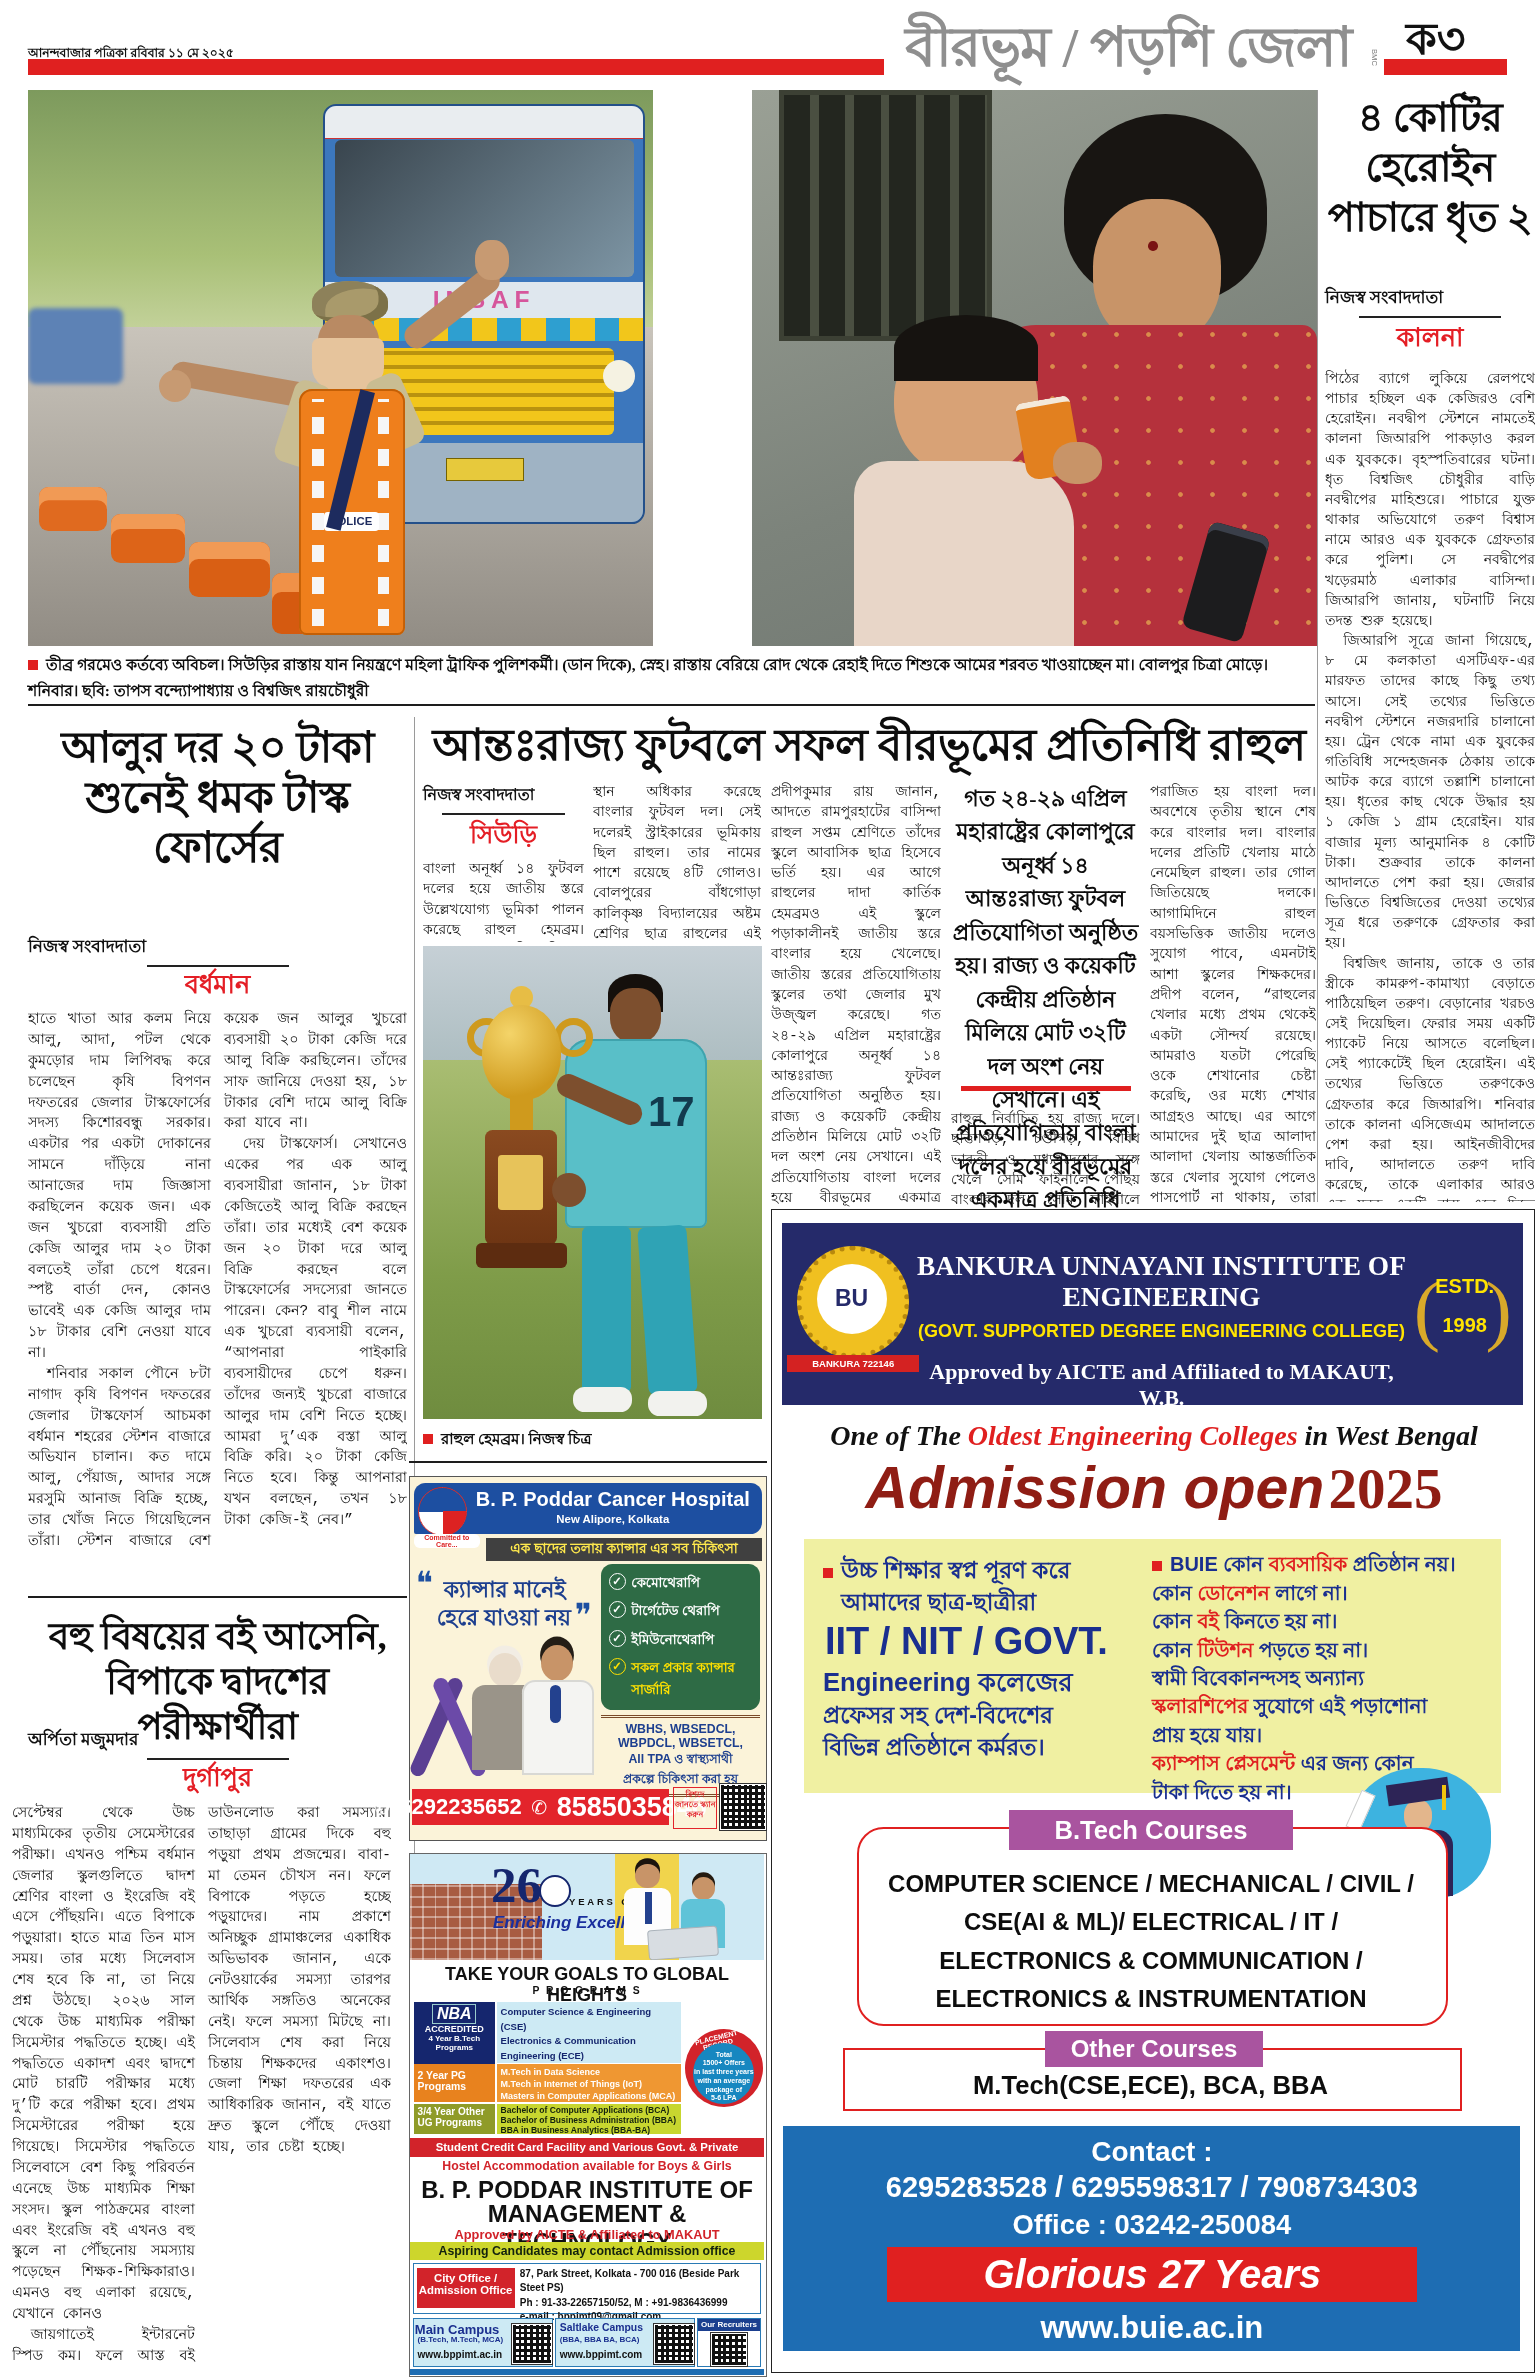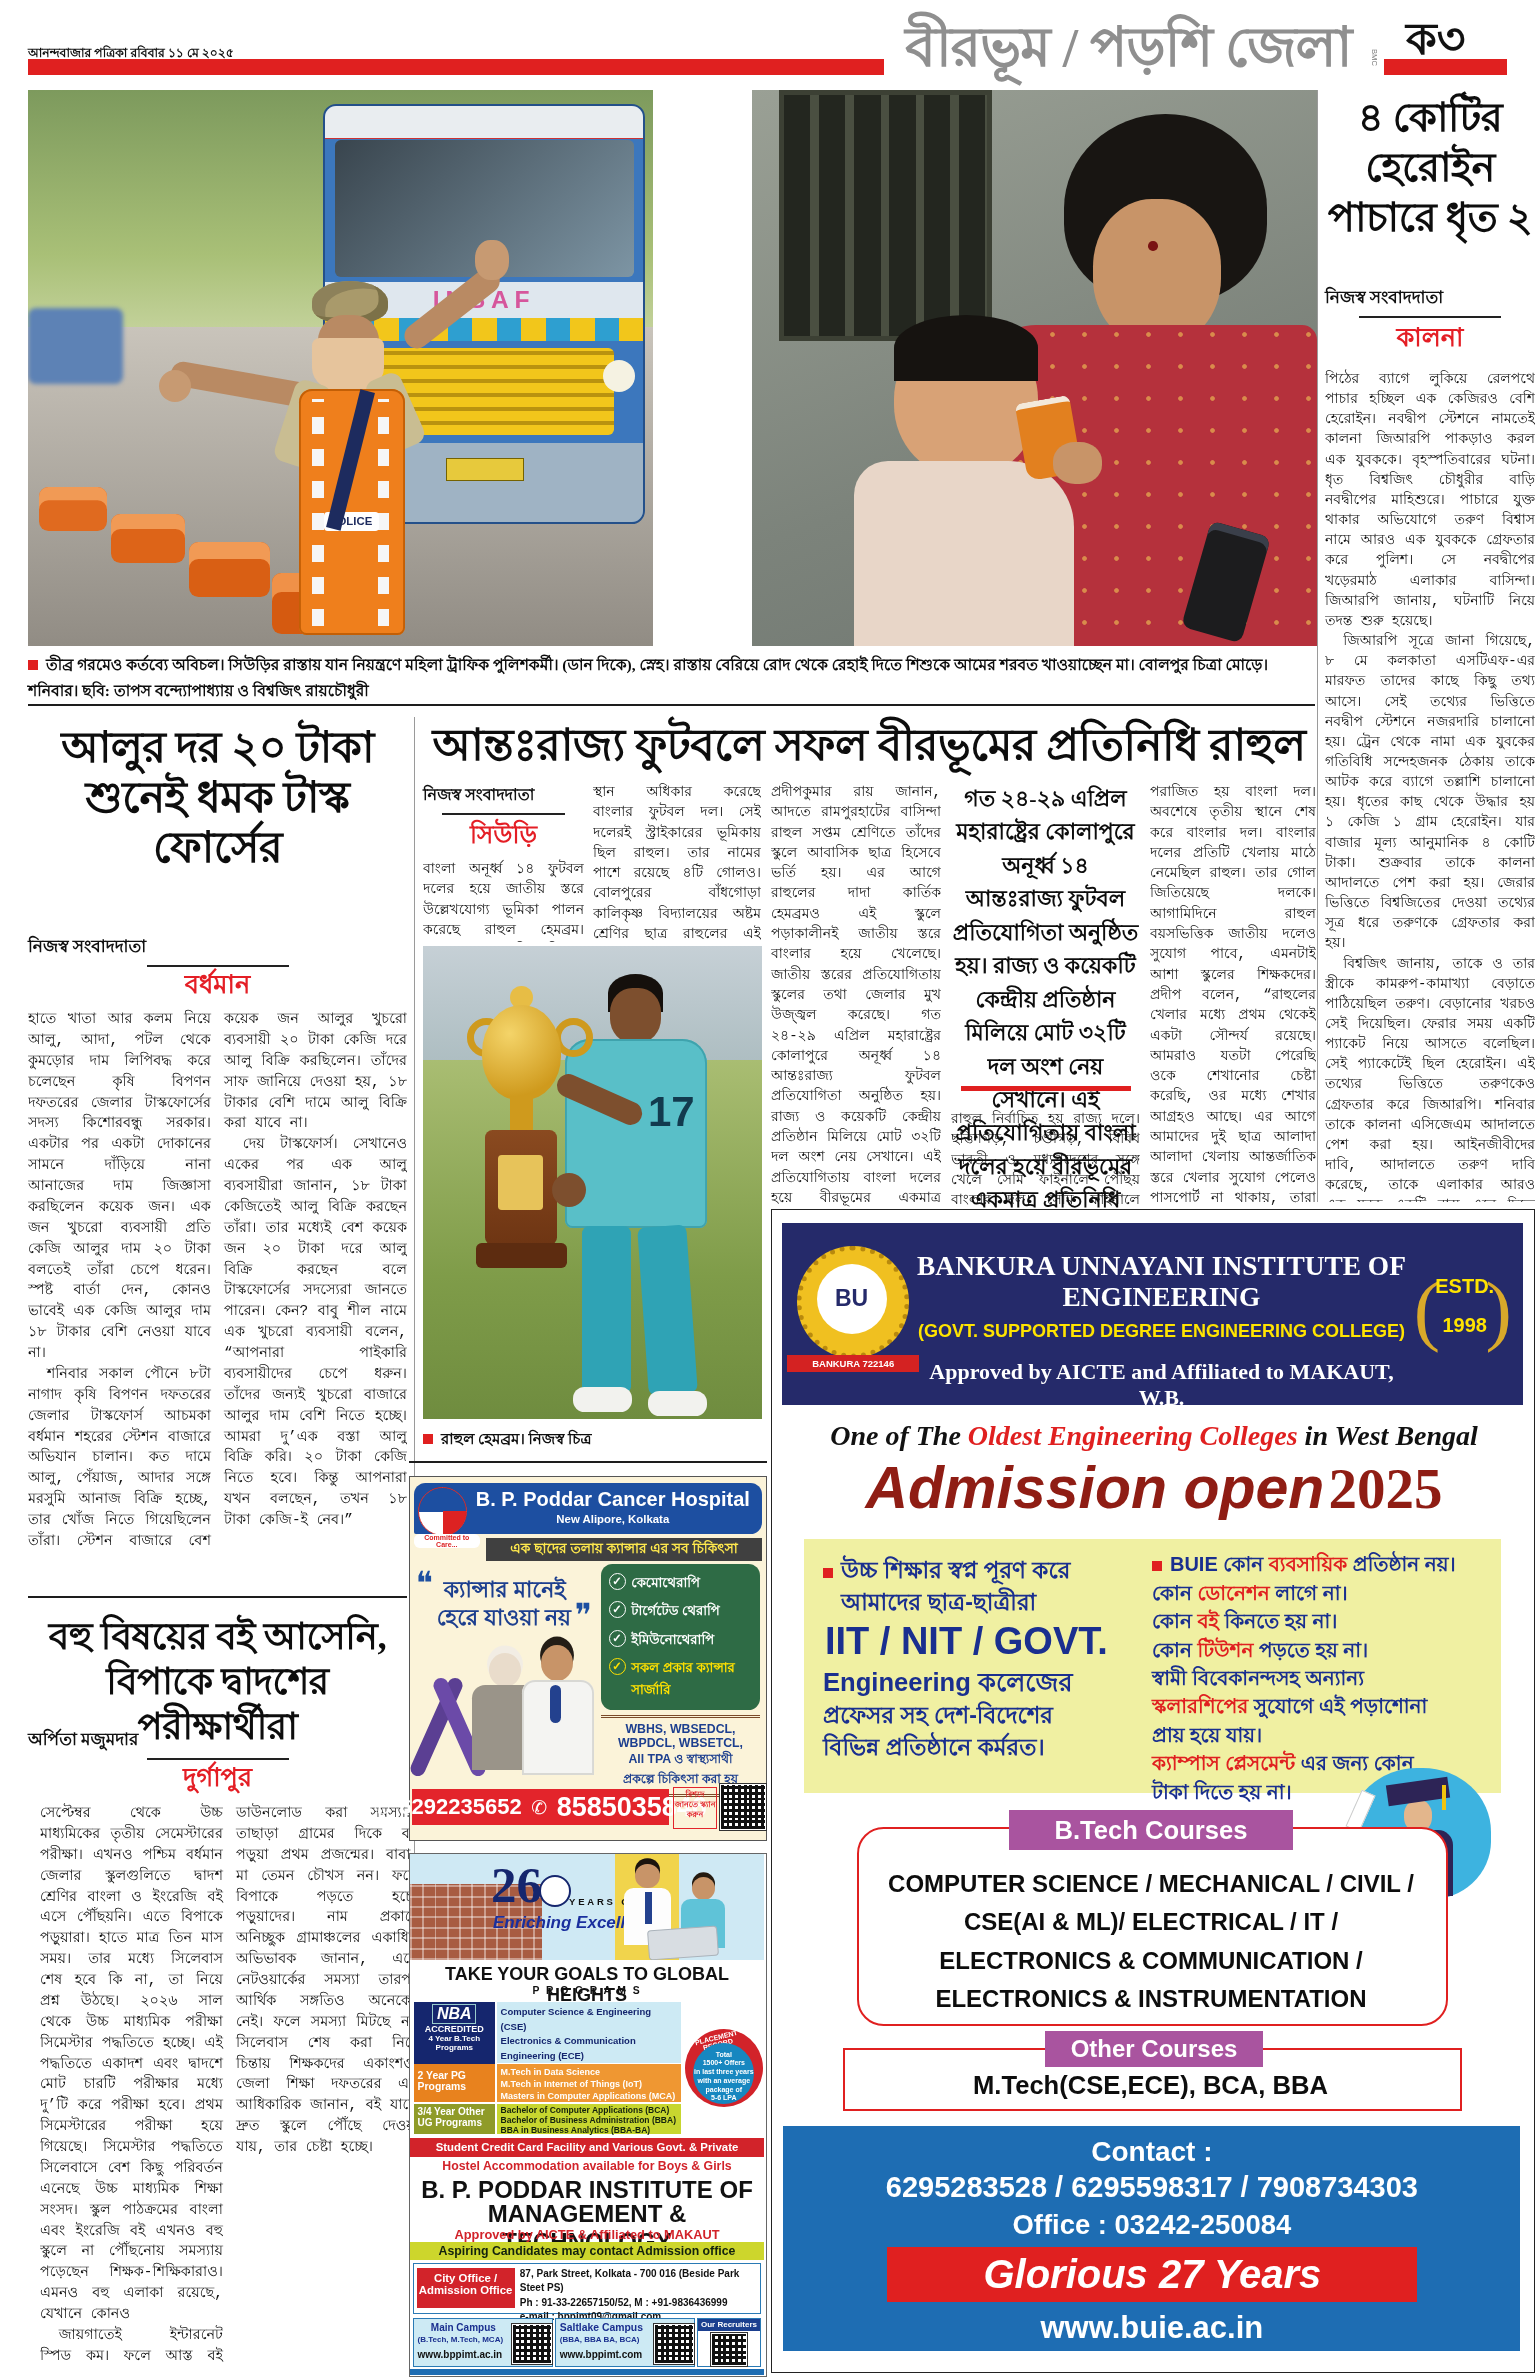--- a/index.html
+++ b/index.html
@@ -122,21 +122,21 @@
     <p>ওই বাজারে আর এক ব্যবসায়ীর সঙ্গে টাস্কফোর্সের সদস্যদের রীতিমতো তর্কাতর্কি চলে। কার্তিক সোম নামে ওই ব্যবসায়ী প্রথমে জানাচ্ছিলেন, পাঁচ কেজি আলু কিনলে প্রতি কেজির দাম ১৮ টাকা নেওয়া হবে। কিন্তু এক কেজি নিলে ২০ টাকা দাম দিতে হবে। কিন্তু টাস্কফোর্সের সদস্যদের কাছে ‘ধমক’ খেয়ে কিছুটা নরম হন তিনি। প্রায় ৩১ মিনিট সেখানে কাটিয়ে রানিগঞ্জ-তেঁতুলতলার বাজারে যান টাস্কফোর্সের সদস্যেরা।</p>
   </div>
   <div class="abs hrule" style="left:28px;top:1596px;width:379px"></div>
 
   <div class="abs headline" style="left:28px;top:1614px;width:379px;font-size:37px;line-height:1.22">বহু বিষয়ের বই আসেনি, বিপাকে দ্বাদশের পরীক্ষার্থীরা</div>
   <div class="abs" style="left:28px;top:1726px;width:379px">
     <div class="byline">অর্পিতা মজুমদার</div>
     <div class="byline-rule"></div>
   </div>
   <div class="abs dateline" style="left:28px;top:1758px;width:379px">দুর্গাপুর</div>
-  <div class="abs body-txt cols2" style="left:40px;top:1803px;width:379px;height:568px">
+  <div class="abs body-txt cols2" style="left:12px;top:1803px;width:379px;height:568px">
     <p>সেপ্টেম্বর থেকে উচ্চ মাধ্যমিকের তৃতীয় সেমেস্টারের পরীক্ষা। এখনও পশ্চিম বর্ধমান জেলার স্কুলগুলিতে দ্বাদশ শ্রেণির বাংলা ও ইংরেজি বই এসে পৌঁছয়নি। এতে বিপাকে পড়ুয়ারা। হাতে মাত্র তিন মাস সময়। তার মধ্যে সিলেবাস শেষ হবে কি না, তা নিয়ে প্রশ্ন উঠছে। ২০২৬ সাল থেকে উচ্চ মাধ্যমিক পরীক্ষা সিমেস্টার পদ্ধতিতে হচ্ছে। এই পদ্ধতিতে একাদশ এবং দ্বাদশে মোট চারটি পরীক্ষার মধ্যে দু’টি করে পরীক্ষা হবে। প্রথম সিমেস্টারের পরীক্ষা হয়ে গিয়েছে। সিমেস্টার পদ্ধতিতে সিলেবাসে বেশ কিছু পরিবর্তন এনেছে উচ্চ মাধ্যমিক শিক্ষা সংসদ। স্কুল পাঠক্রমের বাংলা এবং ইংরেজি বই এখনও বহু স্কুলে না পৌঁছনোয় সমস্যায় পড়েছেন শিক্ষক-শিক্ষিকারাও। এমনও বহু এলাকা রয়েছে, যেখানে কোনও</p>
     <p>জায়গাতেই ইন্টারনেট স্পিড কম। ফলে আস্ত বই ডাউনলোড করা সমস্যার। তাছাড়া গ্রামের দিকে বহু পড়ুয়া প্রথম প্রজন্মের। বাবা-মা তেমন চৌখস নন। ফলে বিপাকে পড়তে হচ্ছে পড়ুয়াদের। নাম প্রকাশে অনিচ্ছুক গ্রামাঞ্চলের একাধিক অভিভাবক জানান, একে নেটওয়ার্কের সমস্যা তারপর আর্থিক সঙ্গতিও অনেকের নেই। ফলে সমস্যা মিটছে না। সিলেবাস শেষ করা নিয়ে চিন্তায় শিক্ষকদের একাংশও। জেলা শিক্ষা দফতরের এক আধিকারিক জানান, বই যাতে দ্রুত স্কুলে পৌঁছে দেওয়া যায়, তার চেষ্টা হচ্ছে।</p>
   </div>
 
   <div class="abs vrule" style="left:414px;top:717px;height:1656px"></div>
 
   <div class="abs headline" style="left:423px;top:712px;width:892px;font-size:44px;white-space:nowrap">আন্তঃরাজ্য ফুটবলে সফল বীরভূমের প্রতিনিধি রাহুল</div>
   <div class="abs" style="left:423px;top:782px;width:161px">
     <div class="byline" style="font-size:16px">নিজস্ব সংবাদদাতা</div>
     <div class="byline-rule" style="width:123px"></div>
@@ -314,21 +314,21 @@
         <div>City Office /</div>
         <div>Admission Office</div>
       </div>
       <div class="abs b" style="left:106px;top:2.8px;width:240px;font-size:10px;line-height:1.45;color:#111">
         <div>87, Park Street, Kolkata - 700 016 (Beside Park Steet PS)</div>
         <div>Ph : 91-33-22657150/52, M : +91-9836436999</div>
         <div>e-mail : bppimt09@gmail.com</div>
       </div>
     </div>
     <div class="abs" style="left:2.8px;top:464px;width:140px;height:49px;background:#cdeaf4;border:0.9px solid #2a7ab5;box-sizing:border-box">
-      <div class="abs b navy" style="left:17px;top:2.8px;font-size:10px">Main Campus</div>
+      <div class="abs b navy" style="left:1px;top:2.8px;font-size:13px">Main Campus</div>
       <div class="abs b navy" style="left:3.8px;top:16px;font-size:8px">(B.Tech, M.Tech, MCA)</div>
       <div class="abs b" style="left:3.8px;top:30px;font-size:10px;color:#111">www.bppimt.ac.in</div>
       <div class="abs qr" style="left:98px;top:4.7px;width:38px;height:38px"></div>
     </div>
     <div class="abs" style="left:145px;top:464px;width:140px;height:49px;background:#cdeaf4;border:0.9px solid #2a7ab5;box-sizing:border-box">
       <div class="abs b navy" style="left:3.8px;top:2.8px;font-size:10.4px">Saltlake Campus</div>
       <div class="abs b navy" style="left:3.8px;top:16px;font-size:8px">(BBA, BBA BA, BCA)</div>
       <div class="abs b" style="left:3.8px;top:30px;font-size:10px;color:#111">www.bppimt.com</div>
       <div class="abs qr" style="left:98px;top:4.7px;width:38px;height:38px"></div>
     </div>

